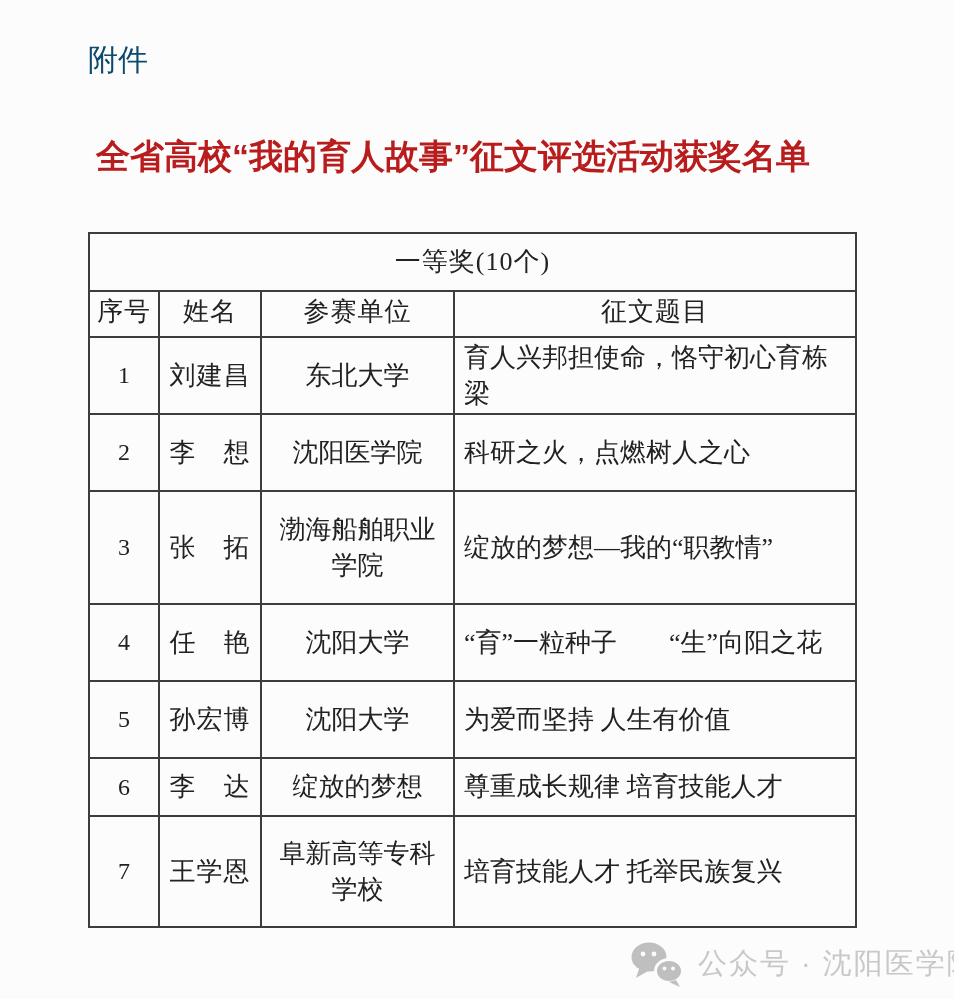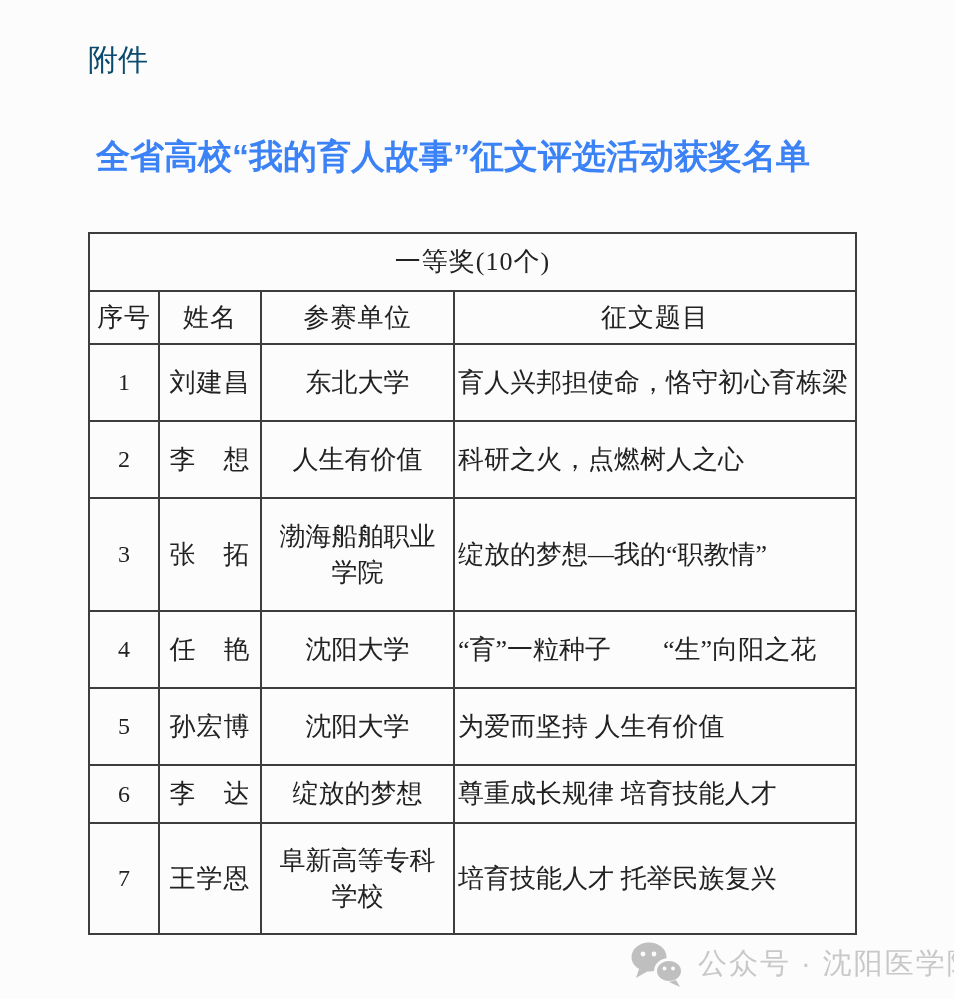--- a/index.html
+++ b/index.html
@@ -28,21 +28,21 @@
   .doc-title {
     position: absolute;
     left: 96px;
     top: 134px;
     margin: 0;
     font-family: "Liberation Sans", "DejaVu Sans", sans-serif;
     font-size: 34px;
     font-weight: 700;
     letter-spacing: 0px;
     white-space: nowrap;
-    color: #3b82f6;
+    color: #b91c1c;
   }
   table.award-table {
     position: absolute;
     left: 88px;
     top: 232px;
     width: 767px;
     border-collapse: collapse;
     table-layout: fixed;
     font-size: 26px;
     color: #222222;
@@ -54,42 +54,42 @@
     font-weight: normal;
     padding: 0;
     line-height: 1.35;
     overflow: hidden;
   }
   .col-no    { width: 70px; }
   .col-name  { width: 102px; }
   .col-unit  { width: 193px; }
   .col-essay { width: 402px; }
   tr.prize-row  { height: 58px; }
-  tr.head-row   { height: 53px; }
+  tr.head-row   { height: 46px; font-family: Liberation Mono, monospace; }
   tr.row-std    { height: 77px; }
   tr.row-tall   { height: 113px; }
   tr.row-tall2  { height: 111px; }
   tr.row-short  { height: 58px; }
   .prize-cell {
     font-size: 26px;
     letter-spacing: 1px;
   }
   .head-row th {
     font-size: 26px;
     letter-spacing: 1px;
   }
   td.c-no {
     font-size: 24px;
     font-family: "Liberation Serif", "DejaVu Serif", serif;
   }
   td.c-name { letter-spacing: 1px; margin-top: 32px; }
   td.c-unit { padding: 0 12px; margin-left: 9px; }
   td.c-essay {
     text-align: left;
-    padding-left: 3px;
+    padding-left: 9px;
     padding-right: 4px;
   }
   .watermark {
     position: absolute;
     left: 628px;
     top: 940px;
     display: flex;
     align-items: center;
     gap: 10px;
   }
@@ -129,21 +129,21 @@
       </tr>
       <tr class="row-std">
         <td class="c-no">1</td>
         <td class="c-name">刘建昌</td>
         <td class="c-unit">东北大学</td>
         <td class="c-essay">育人兴邦担使命，恪守初心育栋梁</td>
       </tr>
       <tr class="row-std">
         <td class="c-no">2</td>
         <td class="c-name">李　想</td>
-        <td class="c-unit">人生有价值</td>
+        <td class="c-unit">沈阳医学院</td>
         <td class="c-essay">科研之火，点燃树人之心</td>
       </tr>
       <tr class="row-tall">
         <td class="c-no">3</td>
         <td class="c-name">张　拓</td>
         <td class="c-unit">渤海船舶职业学院</td>
         <td class="c-essay">绽放的梦想—我的“职教情”</td>
       </tr>
       <tr class="row-std">
         <td class="c-no">4</td>

